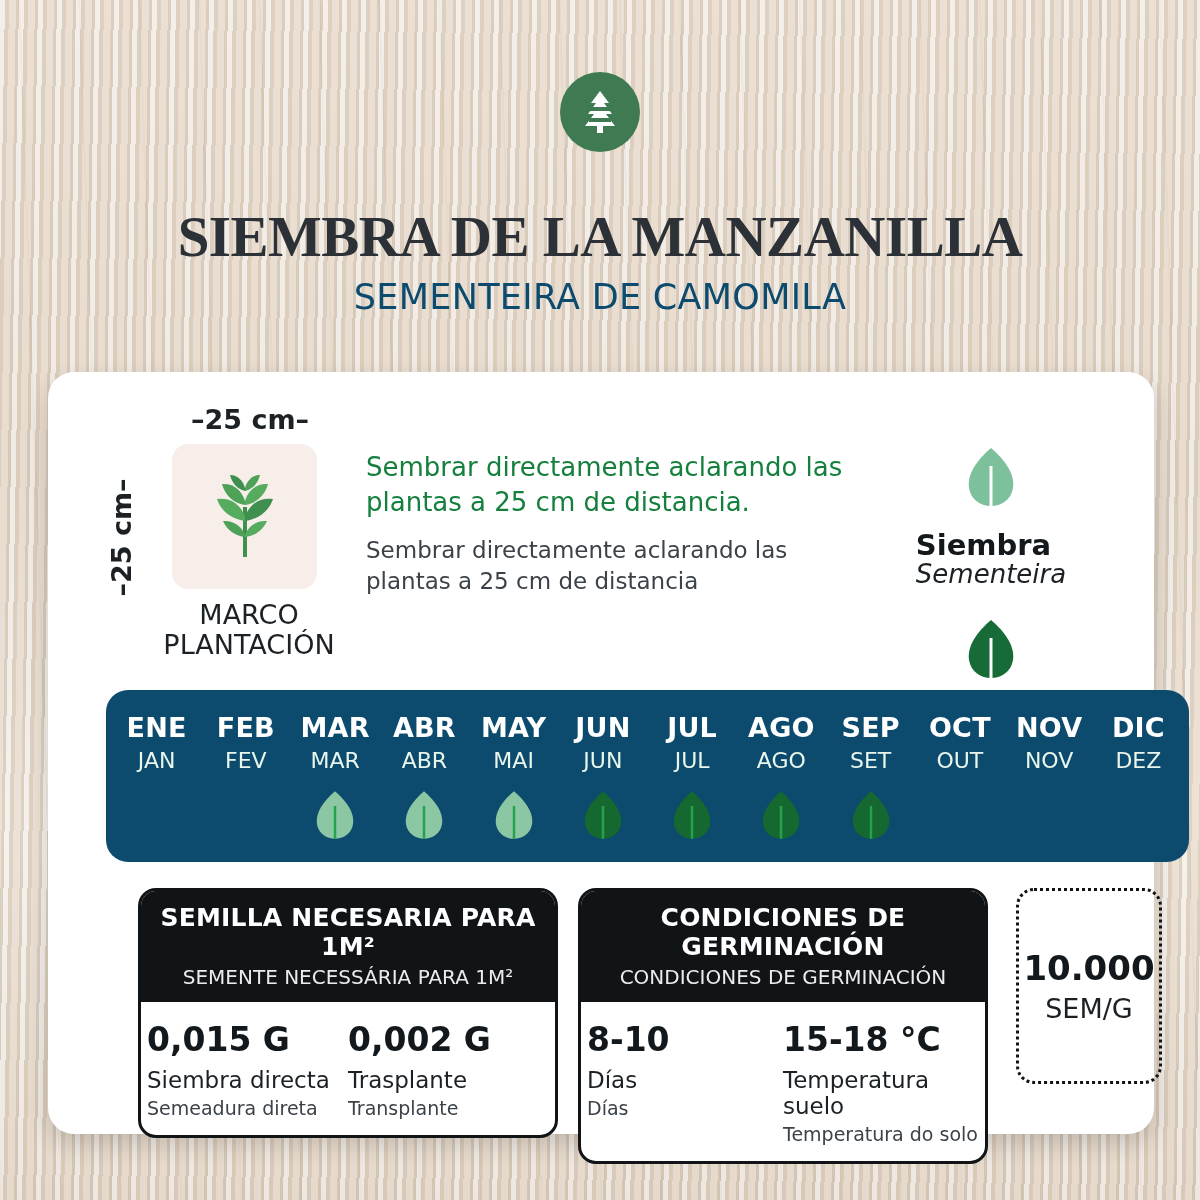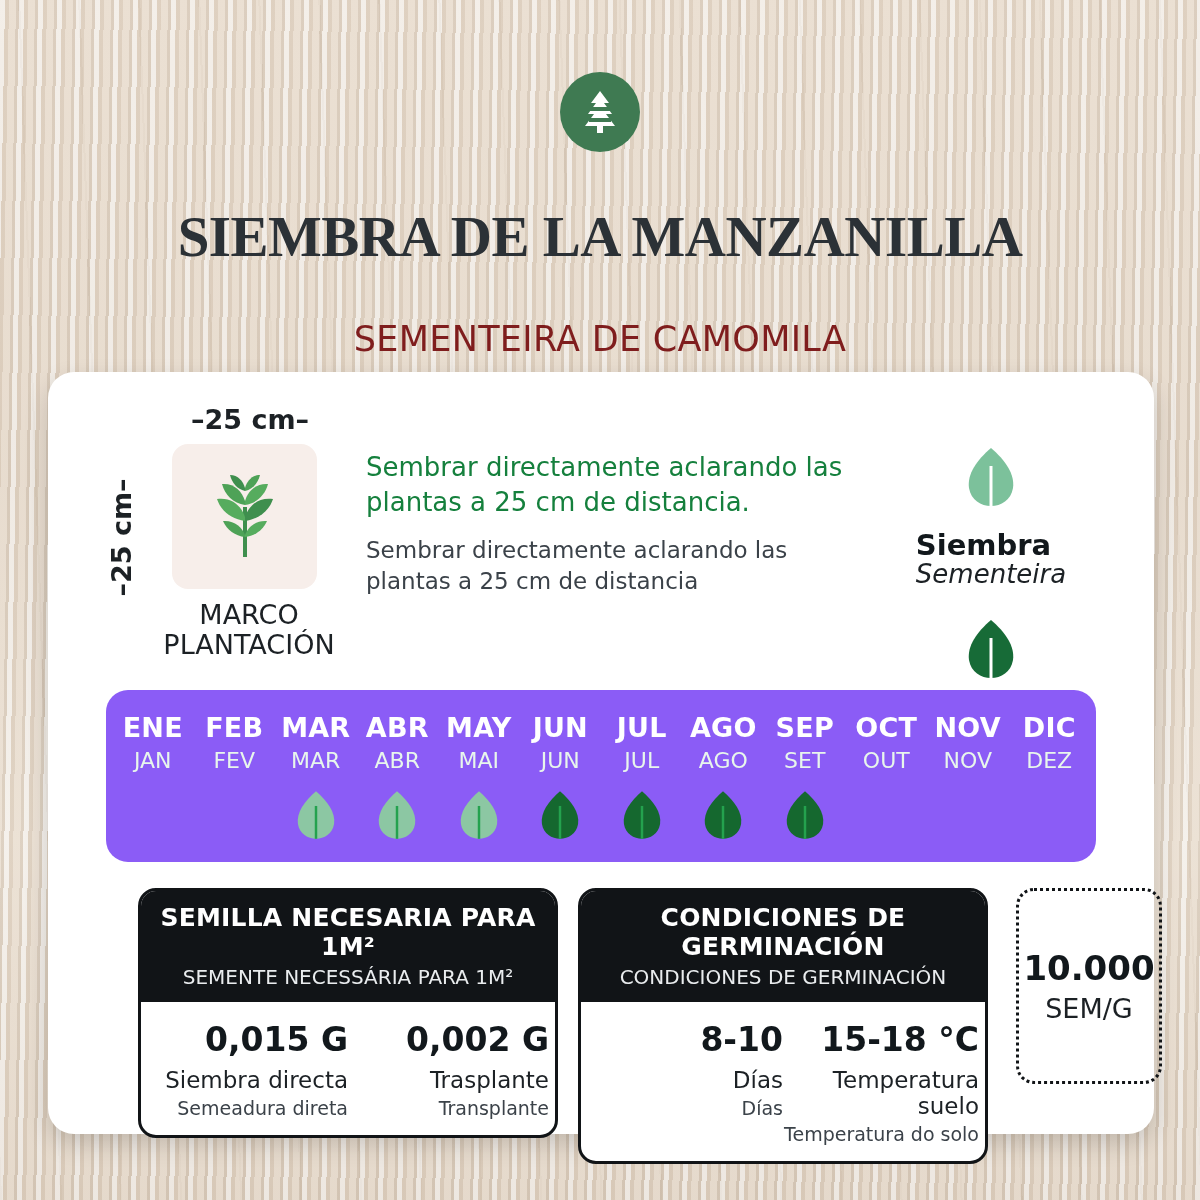--- a/index.html
+++ b/index.html
@@ -35,23 +35,22 @@
   .title-main {
     position: absolute; top: 204px; left: 0; width: 100%;
     text-align: center;
     font-size: 57px; font-weight: bold; letter-spacing: -0.5px;
     color: #2b3136;
     font-family: Liberation Serif, serif;
   }
   .title-sub {
     position: absolute; top: 277px; left: 0; width: 100%;
     text-align: center;
-    font-size: 35px; font-weight: normal; color: #7f1d1d;
+    font-size: 35px; font-weight: normal; color: #0c4a6e;
     letter-spacing: 0.3px;
-    margin-top: 42px;
   }
 
   
   .card {
     position: absolute; left: 48px; top: 372px;
     width: 1106px; height: 762px;
     background: #ffffff;
     border-radius: 26px;
     box-shadow: 0 10px 24px rgba(0,0,0,0.16);
   }
@@ -86,22 +85,22 @@
   .desc-secondary { margin-top: 16px; font-size: 23px; color: #3b4249; line-height: 1.33; }
 
   .legend { position: absolute; right: 38px; top: 74px; width: 250px; }
   .legend-row { display: flex; align-items: center; gap: 18px; margin-bottom: 28px; flex-direction: column; }
   .legend-text-main { font-size: 29px; font-weight: bold; color: #12181c; line-height: 1.05; }
   .legend-text-sub { font-size: 26px; font-style: italic; color: #1c2125; line-height: 1.15; }
 
   
   .months {
     position: absolute; left: 58px; top: 318px;
-    width: 990px; height: 172px;
-    background: #8b5cf6; border-radius: 22px;
+    width: 1083px; height: 172px;
+    background: #0c4a6e; border-radius: 22px;
     display: flex; padding: 0 6px;
   }
   .month {
     flex: 1; display: flex; flex-direction: column; align-items: center;
     padding-top: 22px;
   }
   .m-es { font-size: 27px; font-weight: bold; color: #ffffff; letter-spacing: 0.2px; }
   .m-pt { font-size: 22px; color: #e8f6ec; margin-top: 5px; }
   .m-icon { margin-top: 16px; height: 56px; display: flex; align-items: flex-start; }
 
@@ -109,21 +108,21 @@
   .bot-row { position: absolute; left: 0; top: 516px; width: 100%; }
 
   .panel {
     position: absolute; background: #ffffff;
     border: 3px solid #111417; border-radius: 18px; overflow: hidden;
   }
   .panel-head { background: #111417; padding: 12px 10px 13px; text-align: center; }
   .panel-title { font-size: 25px; font-weight: bold; color: #ffffff; letter-spacing: 0.2px; }
   .panel-subtitle { font-size: 20px; color: #e9ecee; margin-top: 4px; }
   .panel-body { display: flex; padding: 18px 6px 16px; }
-  .cell { flex: 1; text-align: right; }
+  .cell { flex: 1; text-align: left; }
   .cell-value { font-size: 33px; font-weight: bold; color: #12181c; }
   .cell-label { font-size: 23px; color: #1c2125; margin-top: 8px; }
   .cell-sub { font-size: 19px; color: #3b4249; margin-top: 4px; }
 
   #panel-seed { left: 90px; top: 0; width: 420px; }
   #panel-germ { left: 530px; top: 0; width: 410px; }
 
   .seedcount {
     position: absolute; left: 968px; top: 0;
     width: 146px; height: 196px;

